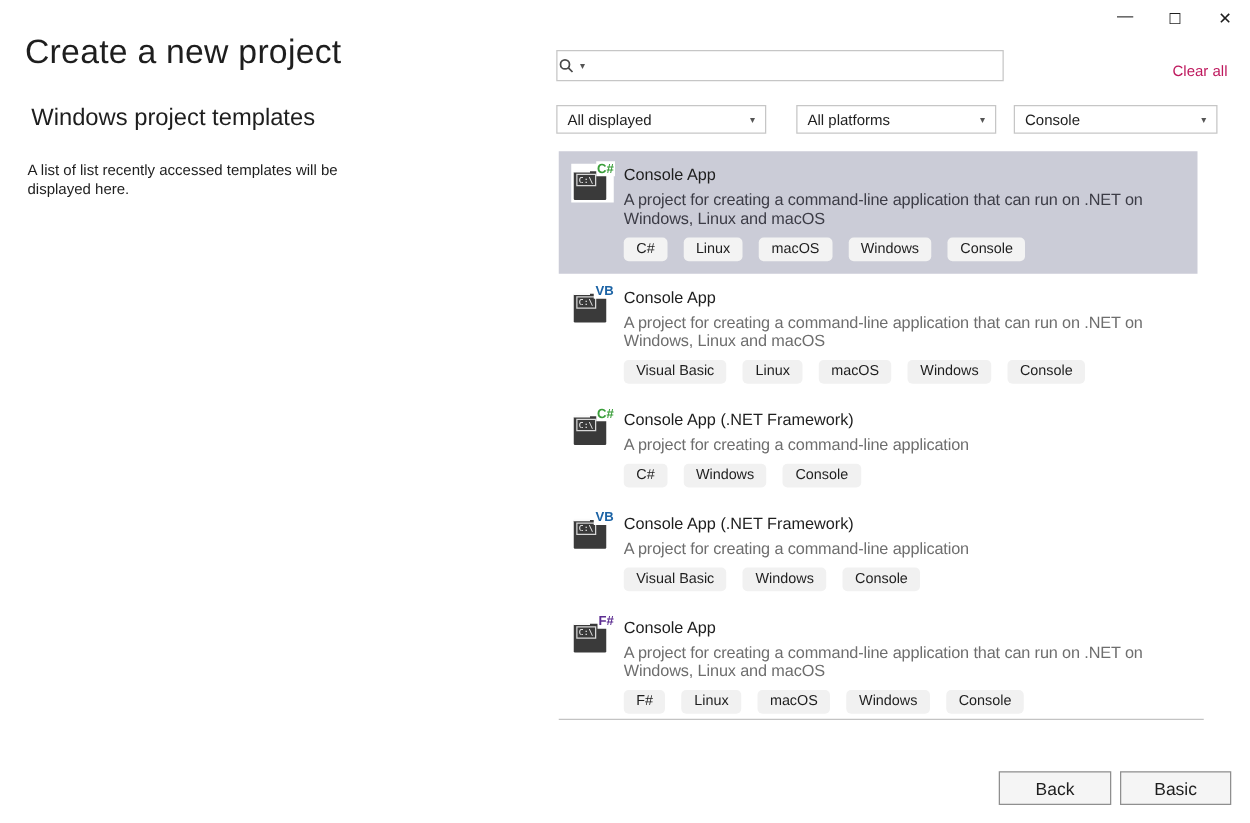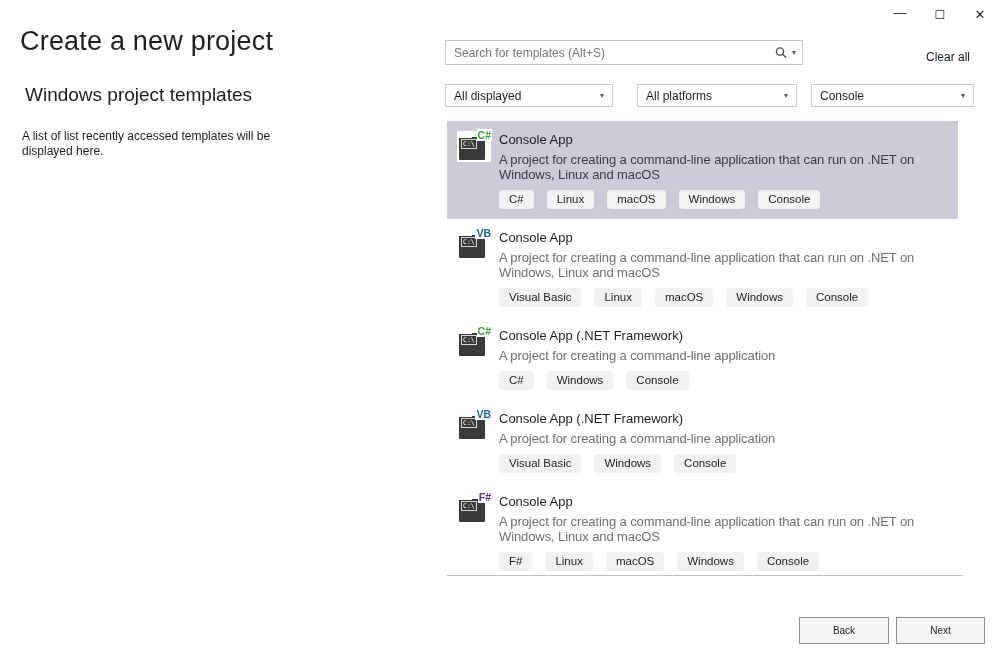--- a/index.html
+++ b/index.html
@@ -32,21 +32,21 @@
     position:absolute; left:445px; top:40px; width:358px; height:25px;
     border:1px solid #c6c6c6; background:#fff; display:flex; align-items:center;
   }
   .search-input {
     flex:1; height:100%; border:none; outline:none; padding:0 6px 0 8px;
     font-family:"Liberation Sans",sans-serif; font-size:12px; color:#1e1e1e; background:transparent;
   }
   .search-input::placeholder { color:#767676; opacity:1; }
   .search-icons { display:flex; align-items:center; padding-right:6px; gap:4px; }
   .caret { font-size:8px; color:#555; line-height:1; }
-  .clear-all { position:absolute; top:50px; right:30px; font-size:12px; color:#0f172a; text-decoration:none; cursor:pointer; }
+  .clear-all { position:absolute; top:50px; right:18px; font-size:12px; color:#be185d; text-decoration:none; cursor:pointer; }
 
   
   .filters { position:absolute; left:445px; top:84px; display:flex; }
   .dropdown {
     height:23px; border:1px solid #c6c6c6; background:#fff; display:flex; align-items:center;
     padding:0 8px; font-size:12px; color:#1e1e1e; cursor:default;
   }
   .dd-languages { width:168px; margin-right:24px; }
   .dd-platforms { width:160px; margin-right:14px; }
   .dd-project-type { width:163px; }
@@ -80,21 +80,21 @@
   .tag {
     background:#f1f1f1; border-radius:4px; height:19px; line-height:19px;
     padding:0 10px; font-size:11.5px; color:#1e1e1e; white-space:nowrap; cursor:default;
   }
   .item.selected .tag { background:#f3f3f3; }
 
   
   .footer-divider { position:absolute; left:447px; top:575px; width:516px; height:1px; background:#c3c3c3; }
   .btn {
     position:absolute; top:617px; height:27px; background:#f5f5f5; border:1px solid #8f8f8f;
-    font-family:"Liberation Sans",sans-serif; font-size:10px; color:#1e1e1e; cursor:default;
+    font-family:"Liberation Sans",sans-serif; font-size:14px; color:#1e1e1e; cursor:default;
   }
   .btn-back { left:799px; width:90px; }
   .btn-next { left:896px; width:89px; }
 </style>
 </head>
 <body>
 
 <div class="window-controls">
   <button class="win-btn">
       <span class="glyph-min">—</span>
@@ -105,21 +105,20 @@
   <button class="win-btn">
       <span class="glyph-close">✕</span>
     </button>
 </div>
 
 <div class="page-title">Create a new project</div>
 <div class="recent-title">Windows project templates</div>
 <div class="recent-hint">A list of list recently accessed templates will be displayed here.</div>
 
 <div class="search-box">
-  <input class="search-input" type="text" placeholder="Search for templates (Alt+S)" style="">
   <div class="search-icons">
     <svg width="14" height="14" viewBox="0 0 14 14">
       <circle cx="6" cy="5.5" r="3.6" fill="none" stroke="#4a4a4a" stroke-width="1.4"></circle>
       <line x1="8.7" y1="8.3" x2="12" y2="11.6" stroke="#4a4a4a" stroke-width="1.4"></line>
     </svg>
     <span class="caret">▾</span>
   </div>
 </div>
 <a class="clear-all">Clear all</a>
 
@@ -238,13 +237,13 @@
         <span class="tag">Windows</span>
         <span class="tag">Console</span>
       </div>
     </div>
   </div>
 
 </div>
 
 <div class="footer-divider"></div>
 <button class="btn btn-back">Back</button>
-<button class="btn btn-next">Next</button>
+<button class="btn btn-next">Basic</button>
 
 </body></html>

